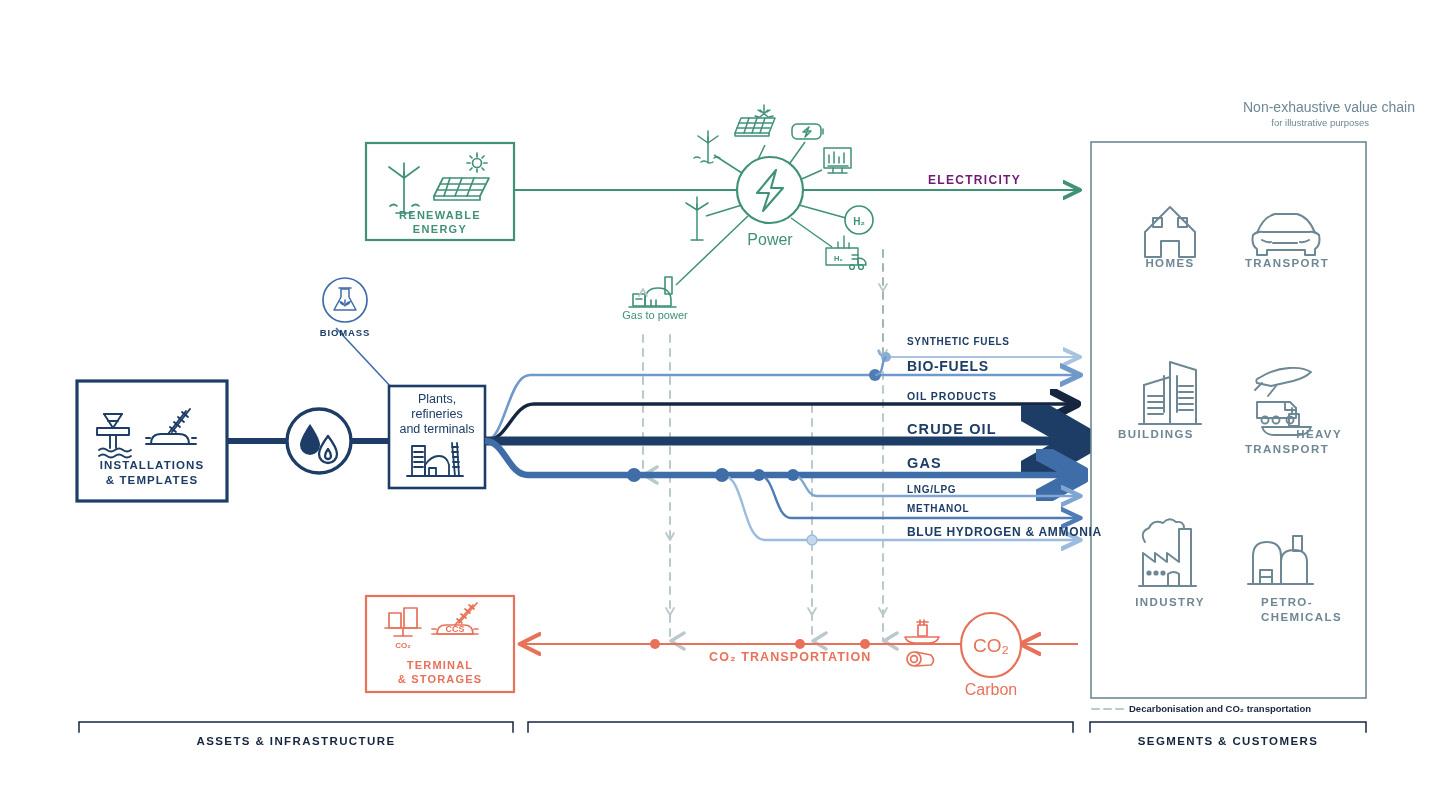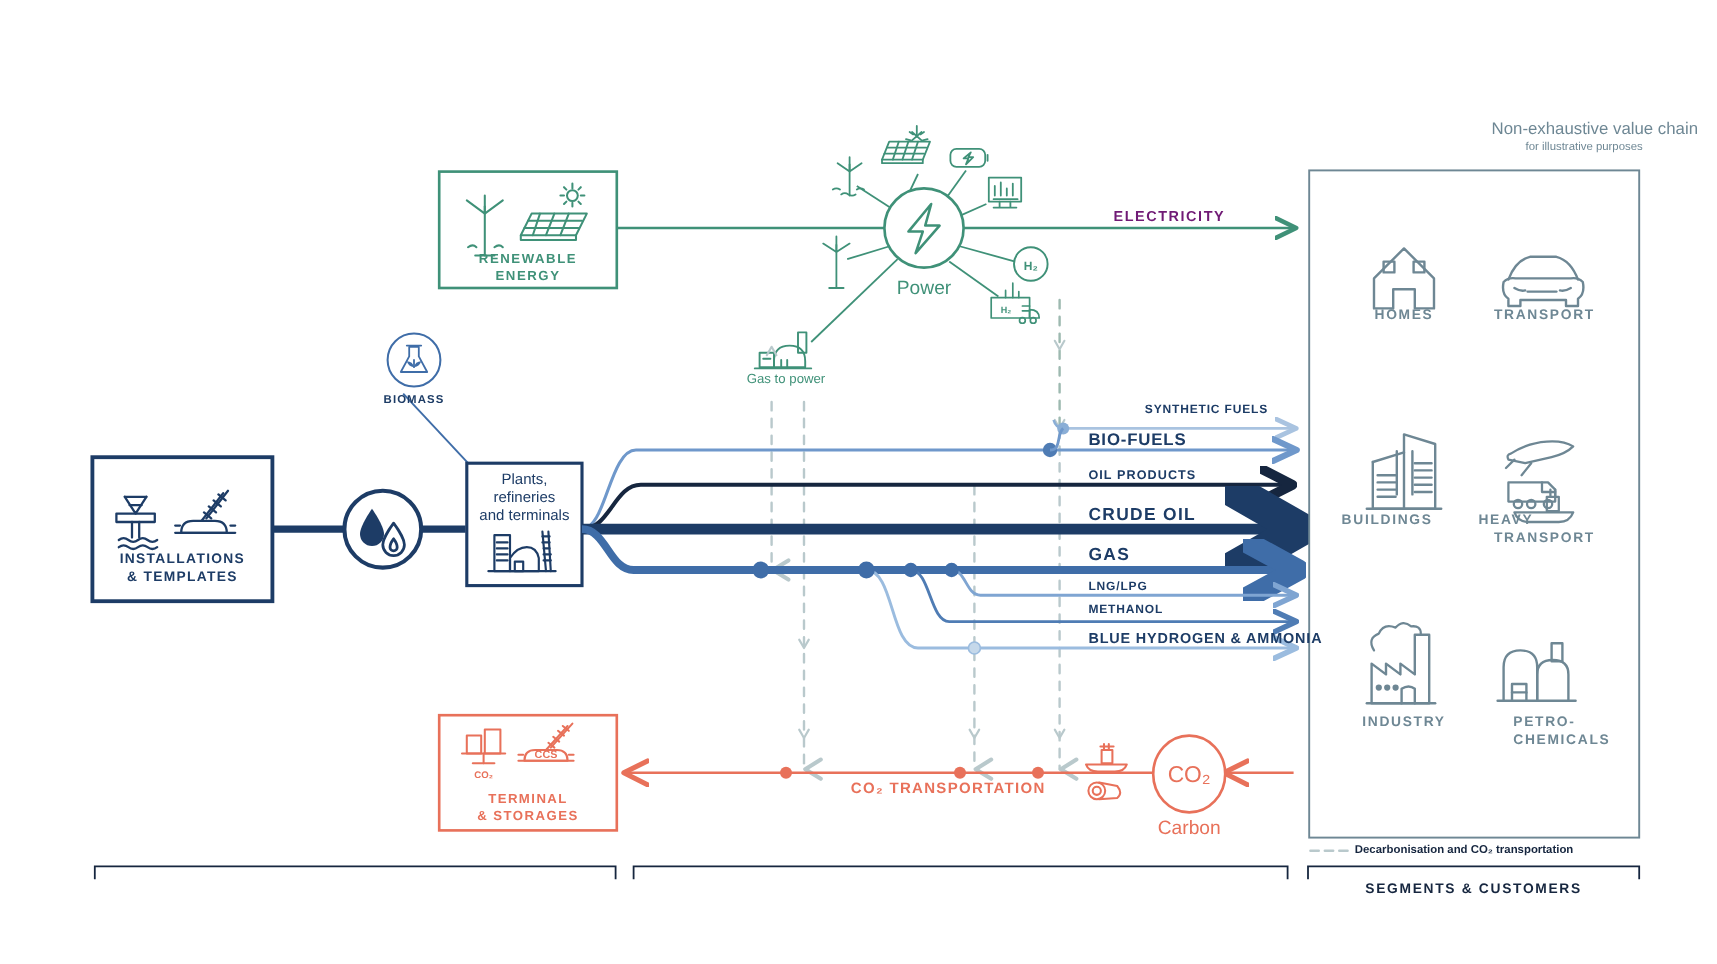--- a/index.html
+++ b/index.html
@@ -387,37 +387,38 @@
       <line x1="1092" y1="709" x2="1099" y2="709"></line>
       <line x1="1104" y1="709" x2="1111" y2="709"></line>
       <line x1="1116" y1="709" x2="1123" y2="709"></line>
     </g>
   </svg>
 
   <div class="txt" style="left:1243px;top:100px;width:126px;text-align:center;font-size:14px;color:#6e8794;line-height:14px;">Non-exhaustive value chain</div>
   <div class="txt" style="left:1243px;top:116px;width:126px;text-align:right;font-size:9.5px;color:#6e8794;line-height:14px;">for illustrative purposes</div>
 
   <div class="txt" style="left:907px;top:173px;font-size:12px;font-weight:bold;letter-spacing:1.3px;color:#701a75;margin-left:21px;">ELECTRICITY</div>
-  <div class="txt" style="left:907px;top:336px;font-size:10px;font-weight:bold;letter-spacing:0.7px;color:#1d3c66;margin-left:47px;">SYNTHETIC FUELS</div>
+  <div class="txt" style="left:907px;top:336px;font-size:10px;font-weight:bold;letter-spacing:0.7px;color:#1d3c66;">SYNTHETIC FUELS</div>
   <div class="txt" style="left:907px;top:358px;font-size:14px;font-weight:bold;letter-spacing:0.7px;color:#1d3c66;">BIO-FUELS</div>
   <div class="txt" style="left:907px;top:390px;font-size:10.5px;font-weight:bold;letter-spacing:0.9px;color:#1d3c66;">OIL PRODUCTS</div>
   <div class="txt" style="left:907px;top:421px;font-size:14.5px;font-weight:bold;letter-spacing:1.1px;color:#1d3c66;">CRUDE OIL</div>
   <div class="txt" style="left:907px;top:455px;font-size:14.5px;font-weight:bold;letter-spacing:1.1px;color:#1d3c66;">GAS</div>
   <div class="txt" style="left:907px;top:484px;font-size:10px;font-weight:bold;letter-spacing:0.7px;color:#1d3c66;">LNG/LPG</div>
   <div class="txt" style="left:907px;top:503px;font-size:10px;font-weight:bold;letter-spacing:0.7px;color:#1d3c66;">METHANOL</div>
   <div class="txt" style="left:907px;top:525px;font-size:12px;font-weight:bold;letter-spacing:0.7px;color:#1d3c66;">BLUE HYDROGEN &amp; AMMONIA</div>
 
   <div class="txt" style="left:709px;top:650px;font-size:12.5px;font-weight:bold;letter-spacing:1.1px;color:#e8715a;">CO₂ TRANSPORTATION</div>
 
   <div class="txt" style="left:1120px;top:257px;width:100px;text-align:center;font-size:11.5px;font-weight:bold;letter-spacing:1.4px;color:#6e8794;">HOMES</div>
   <div class="txt" style="left:1232px;top:257px;width:110px;text-align:center;font-size:11.5px;font-weight:bold;letter-spacing:1.4px;color:#6e8794;">TRANSPORT</div>
   <div class="txt" style="left:1118px;top:428px;width:104px;text-align:left;font-size:11.5px;font-weight:bold;letter-spacing:1.4px;color:#6e8794;">BUILDINGS</div>
-  <div class="txt" style="left:1232px;top:428px;width:110px;text-align:left;font-size:11.5px;font-weight:bold;letter-spacing:1.4px;color:#6e8794;">HEAVY</div>
+  <div class="txt" style="left:1232px;top:428px;width:110px;text-align:right;font-size:11.5px;font-weight:bold;letter-spacing:1.4px;color:#6e8794;">HEAVY</div>
   <div class="txt" style="left:1232px;top:443px;width:110px;text-align:center;font-size:11.5px;font-weight:bold;letter-spacing:1.4px;color:#6e8794;">TRANSPORT</div>
   <div class="txt" style="left:1118px;top:596px;width:104px;text-align:center;font-size:11.5px;font-weight:bold;letter-spacing:1.4px;color:#6e8794;">INDUSTRY</div>
   <div class="txt" style="left:1232px;top:596px;width:110px;text-align:center;font-size:11.5px;font-weight:bold;letter-spacing:1.4px;color:#6e8794;">PETRO-</div>
   <div class="txt" style="left:1232px;top:611px;width:110px;text-align:right;font-size:11.5px;font-weight:bold;letter-spacing:1.4px;color:#6e8794;">CHEMICALS</div>
 
   <div class="txt" style="left:1129px;top:703px;font-size:9.5px;font-weight:bold;color:#16263f;">Decarbonisation and CO₂ transportation</div>
 
+  <div class="txt" style="left:79px;top:735px;width:434px;text-align:center;font-size:11.5px;font-weight:bold;letter-spacing:1.4px;color:#16263f;">ASSETS &amp; INFRASTRUCTURE</div>
   <div class="txt" style="left:1090px;top:735px;width:276px;text-align:center;font-size:11.5px;font-weight:bold;letter-spacing:1.4px;color:#16263f;">SEGMENTS &amp; CUSTOMERS</div>
 
 </div>
 
 </body></html>

